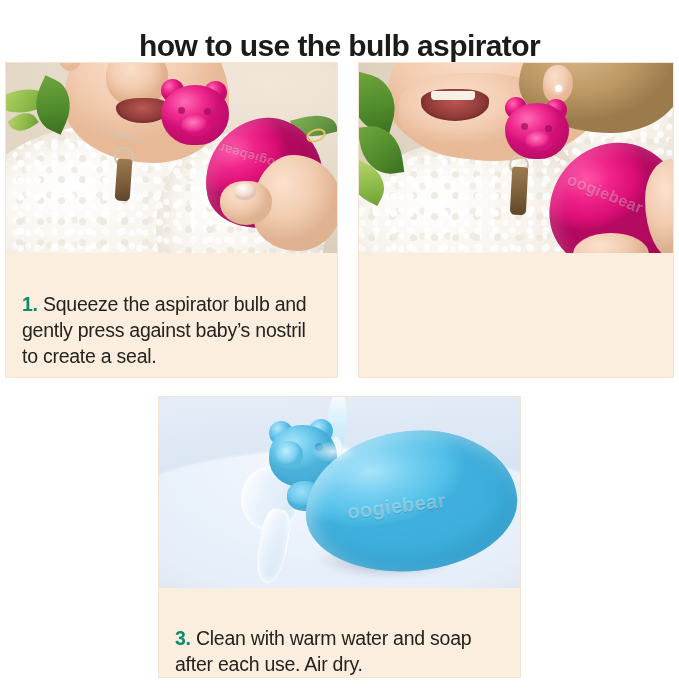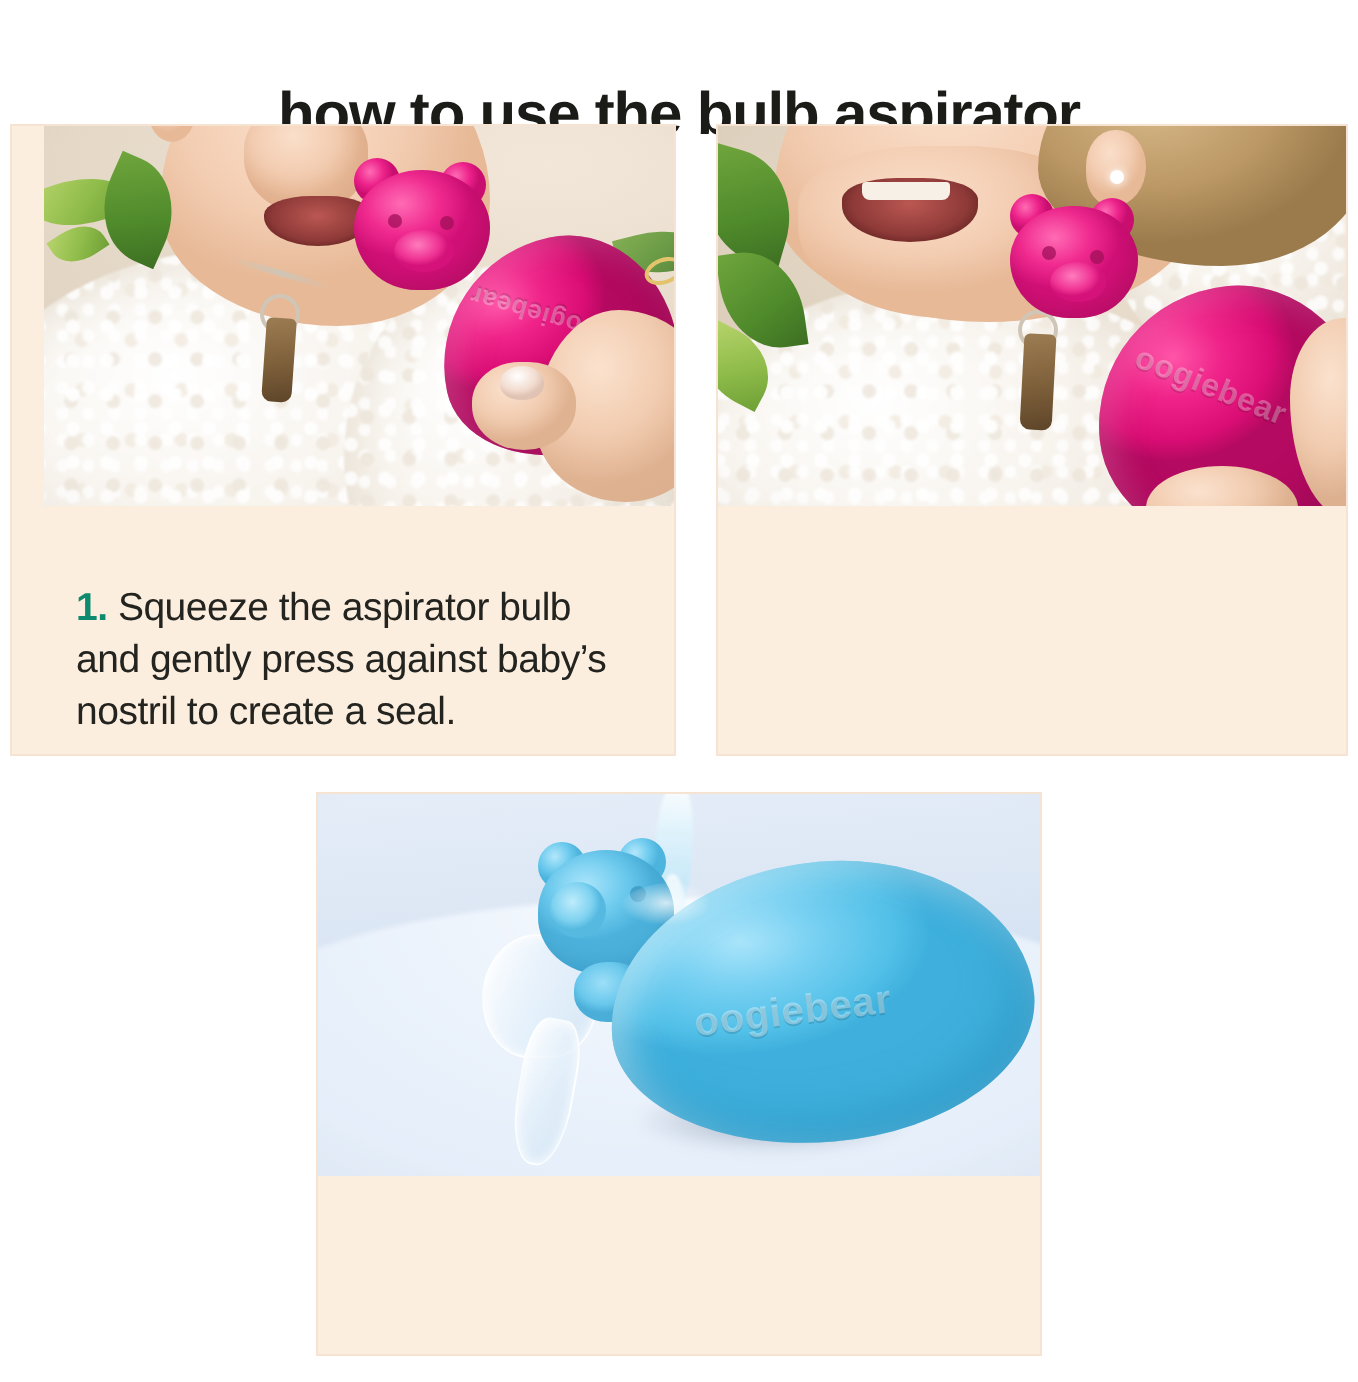--- a/index.html
+++ b/index.html
@@ -13,41 +13,41 @@
     position: relative;
     overflow: hidden;
     font-family: "Liberation Sans", sans-serif;
     -webkit-font-smoothing: antialiased;
   }
 
   
   #page-title {
     position: absolute;
     left: 0;
-    top: 16px;
+    top: 4px;
     width: 679px;
     height: 52px;
     line-height: 44px;
     text-align: center;
     font-size: 30px;
     font-weight: 700;
     letter-spacing: -0.6px;
     color: #1b1b18;
     white-space: nowrap;
   }
 
   
   .card {
     position: absolute;
     background: #fceedf;
     overflow: hidden;
     box-sizing: border-box;
     border: 1px solid #f6e3d2;
   }
-  #card-1 { left: 5px;   top: 62px;  width: 333px; height: 316px; padding-left: 16px; }
+  #card-1 { left: 5px;   top: 62px;  width: 333px; height: 316px; }
   #card-2 { left: 358px; top: 62px;  width: 316px; height: 316px; }
   #card-3 { left: 158px; top: 396px; width: 363px; height: 282px; }
 
   .photo {
     position: relative;
     width: 100%;
     overflow: hidden;
   }
   #photo-1, #photo-2 { height: 190px; }
   #photo-3 { height: 191px; }
@@ -353,13 +353,17 @@
     <div class="layer" style="left:128px; top:84px; width:36px; height:30px; border-radius:46%; background:radial-gradient(50% 50% at 40% 35%, #9ddff8 0%, #6ac8ec 70%, #4aaed9 100%);"></div>
 
     <div class="layer bulb-blue" style="left:146px; top:34px; width:212px; height:140px; border-radius:52% 48% 50% 50% / 56% 54% 46% 44%; transform:rotate(-5deg);"></div>
     <div class="layer brand-emboss" style="left:188px; top:98px; font-size:20px; color:rgba(255,255,255,.34); transform:rotate(-7deg);">oogiebear</div>
 
     <div class="layer" style="left:150px; top:44px; width:60px; height:30px; border-radius:50%; background:radial-gradient(50% 50% at 40% 35%, rgba(255,255,255,.75) 0%, rgba(255,255,255,0) 75%);"></div>
 
     <div class="layer vignette-soft"></div>
   </div>
 
+  <p class="caption">
+    <span class="step-num">3. </span>
+    <span>Clean with warm water and soap after each use. Air dry.</span>
+  </p>
 </div>
 
 </body></html>

